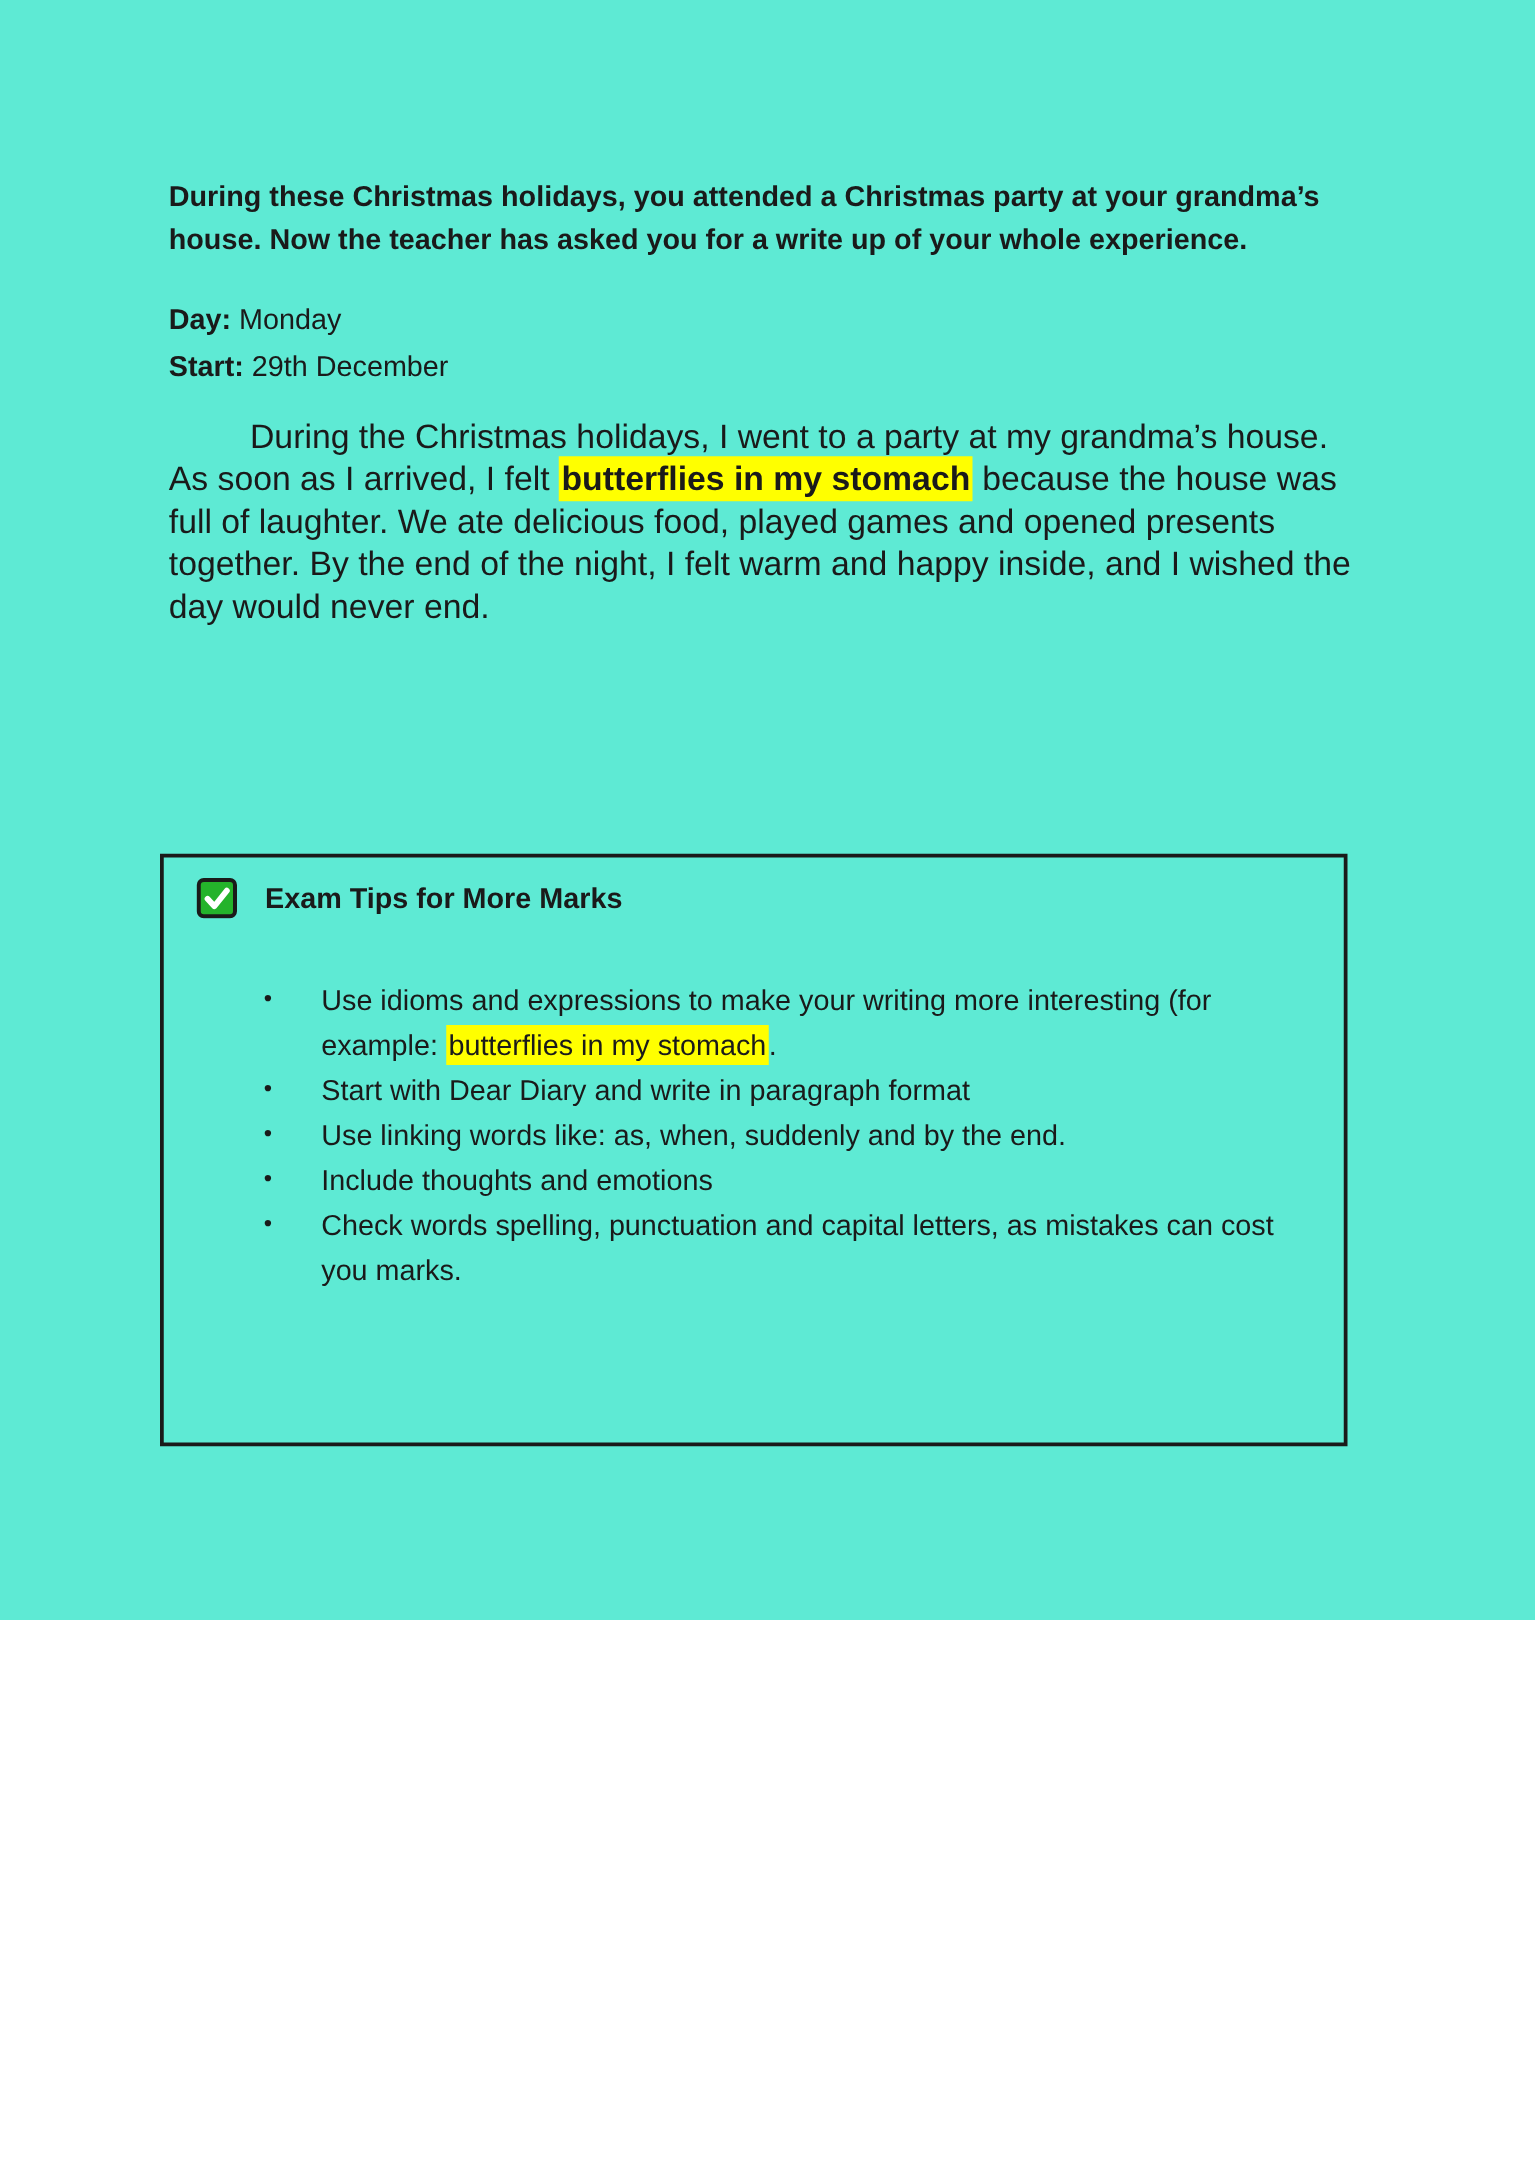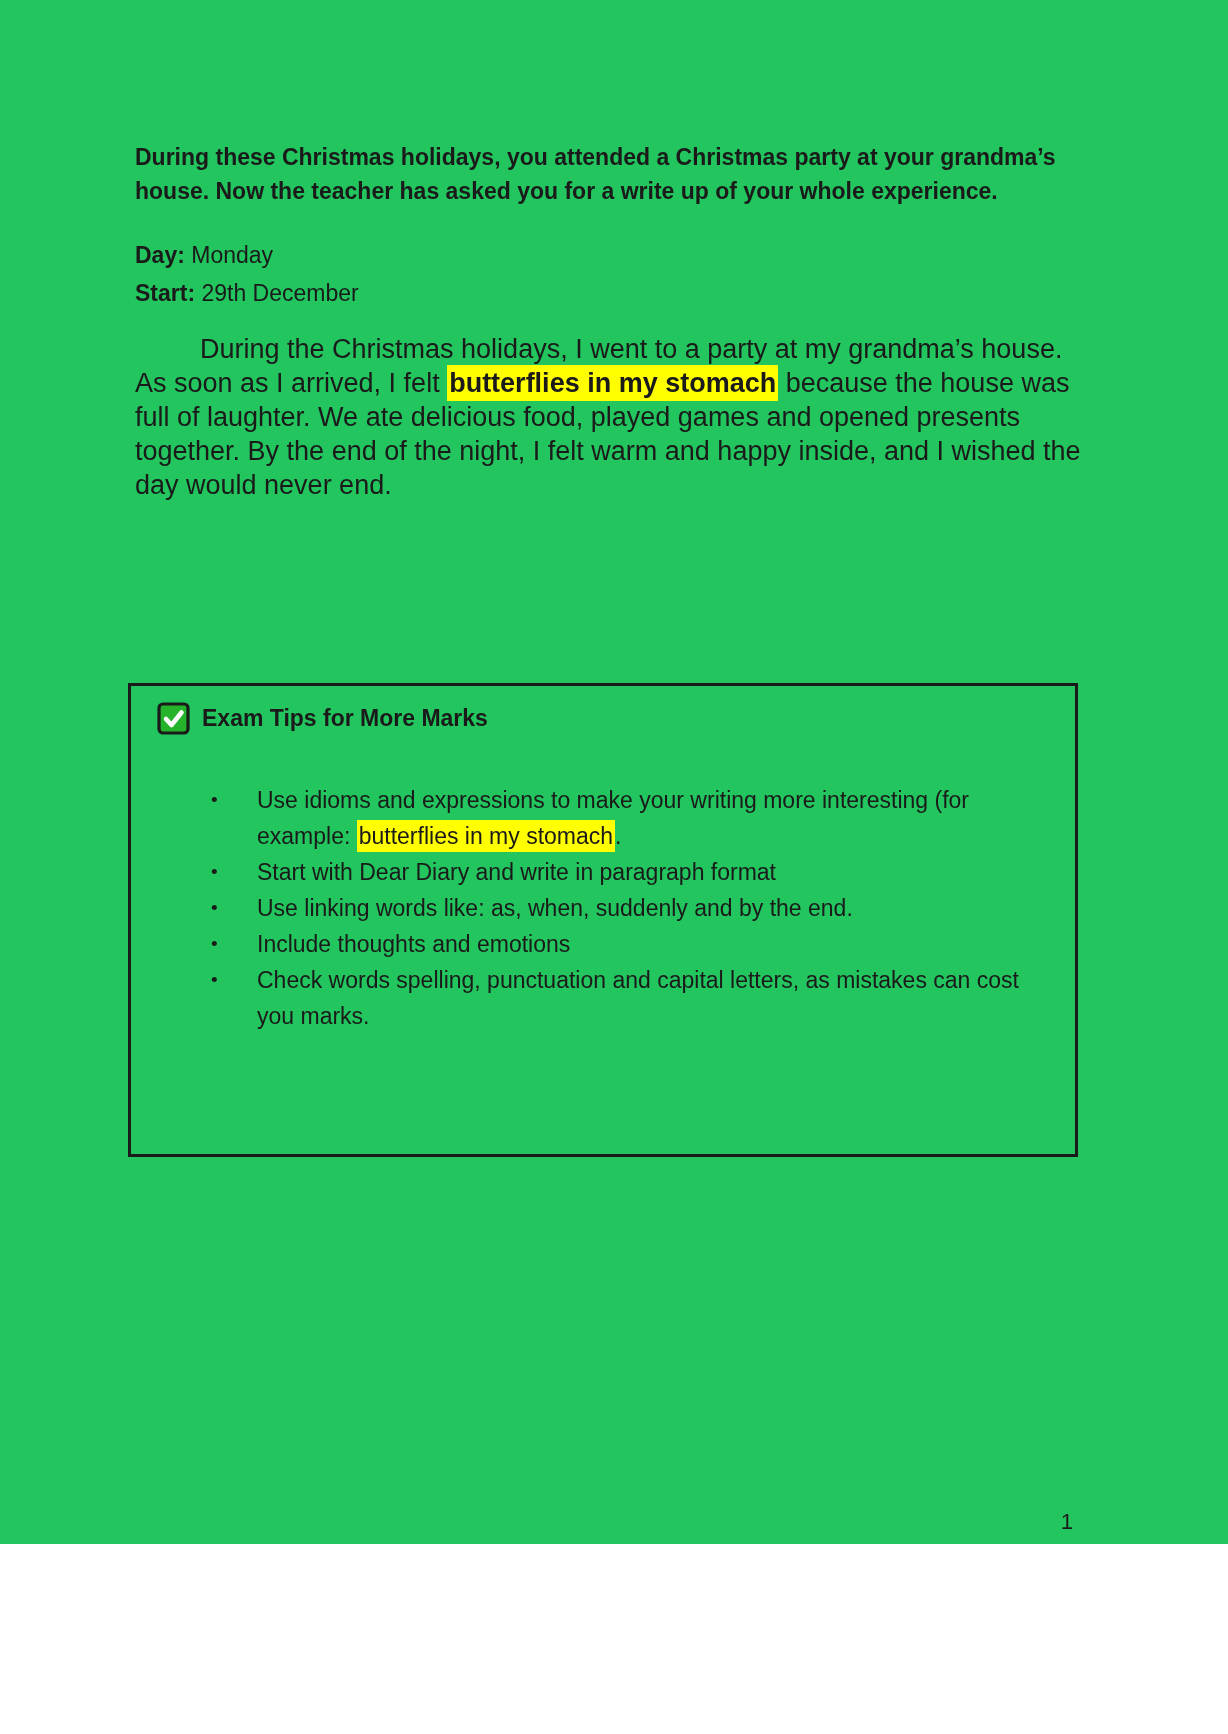--- a/index.html
+++ b/index.html
@@ -6,23 +6,23 @@
 
   html, body {
     background: #ffffff;
     font-family: "Liberation Sans", "DejaVu Sans", sans-serif;
     color: #1a1a1a;
   }
 
   .page {
     position: relative;
     width: 1228px;
-    height: 1544px;
+    height: 1296px;
     margin: 0 auto;
-    background: #22c55e;
+    background: #5eead4;
     overflow: hidden;
   }
 
   .content {
     padding: 140px 138px 0 135px; 
   }
 
   .para {
     font-size: 23px;
     line-height: 34px;
@@ -65,21 +65,21 @@
     width: 950px;
     height: 474px;
     margin-left: -7px; 
     border: 3px solid #1a1a1a;
     padding: 14px 26px 0 26px;
   }
 
   .tips-title-row {
     display: flex;
     align-items: center;
-    gap: 12px;
+    gap: 22px;
     line-height: 36px;
   }
 
   .check-icon-svg {
     width: 33px;
     height: 33px;
     flex: 0 0 auto;
     display: block;
   }
 

